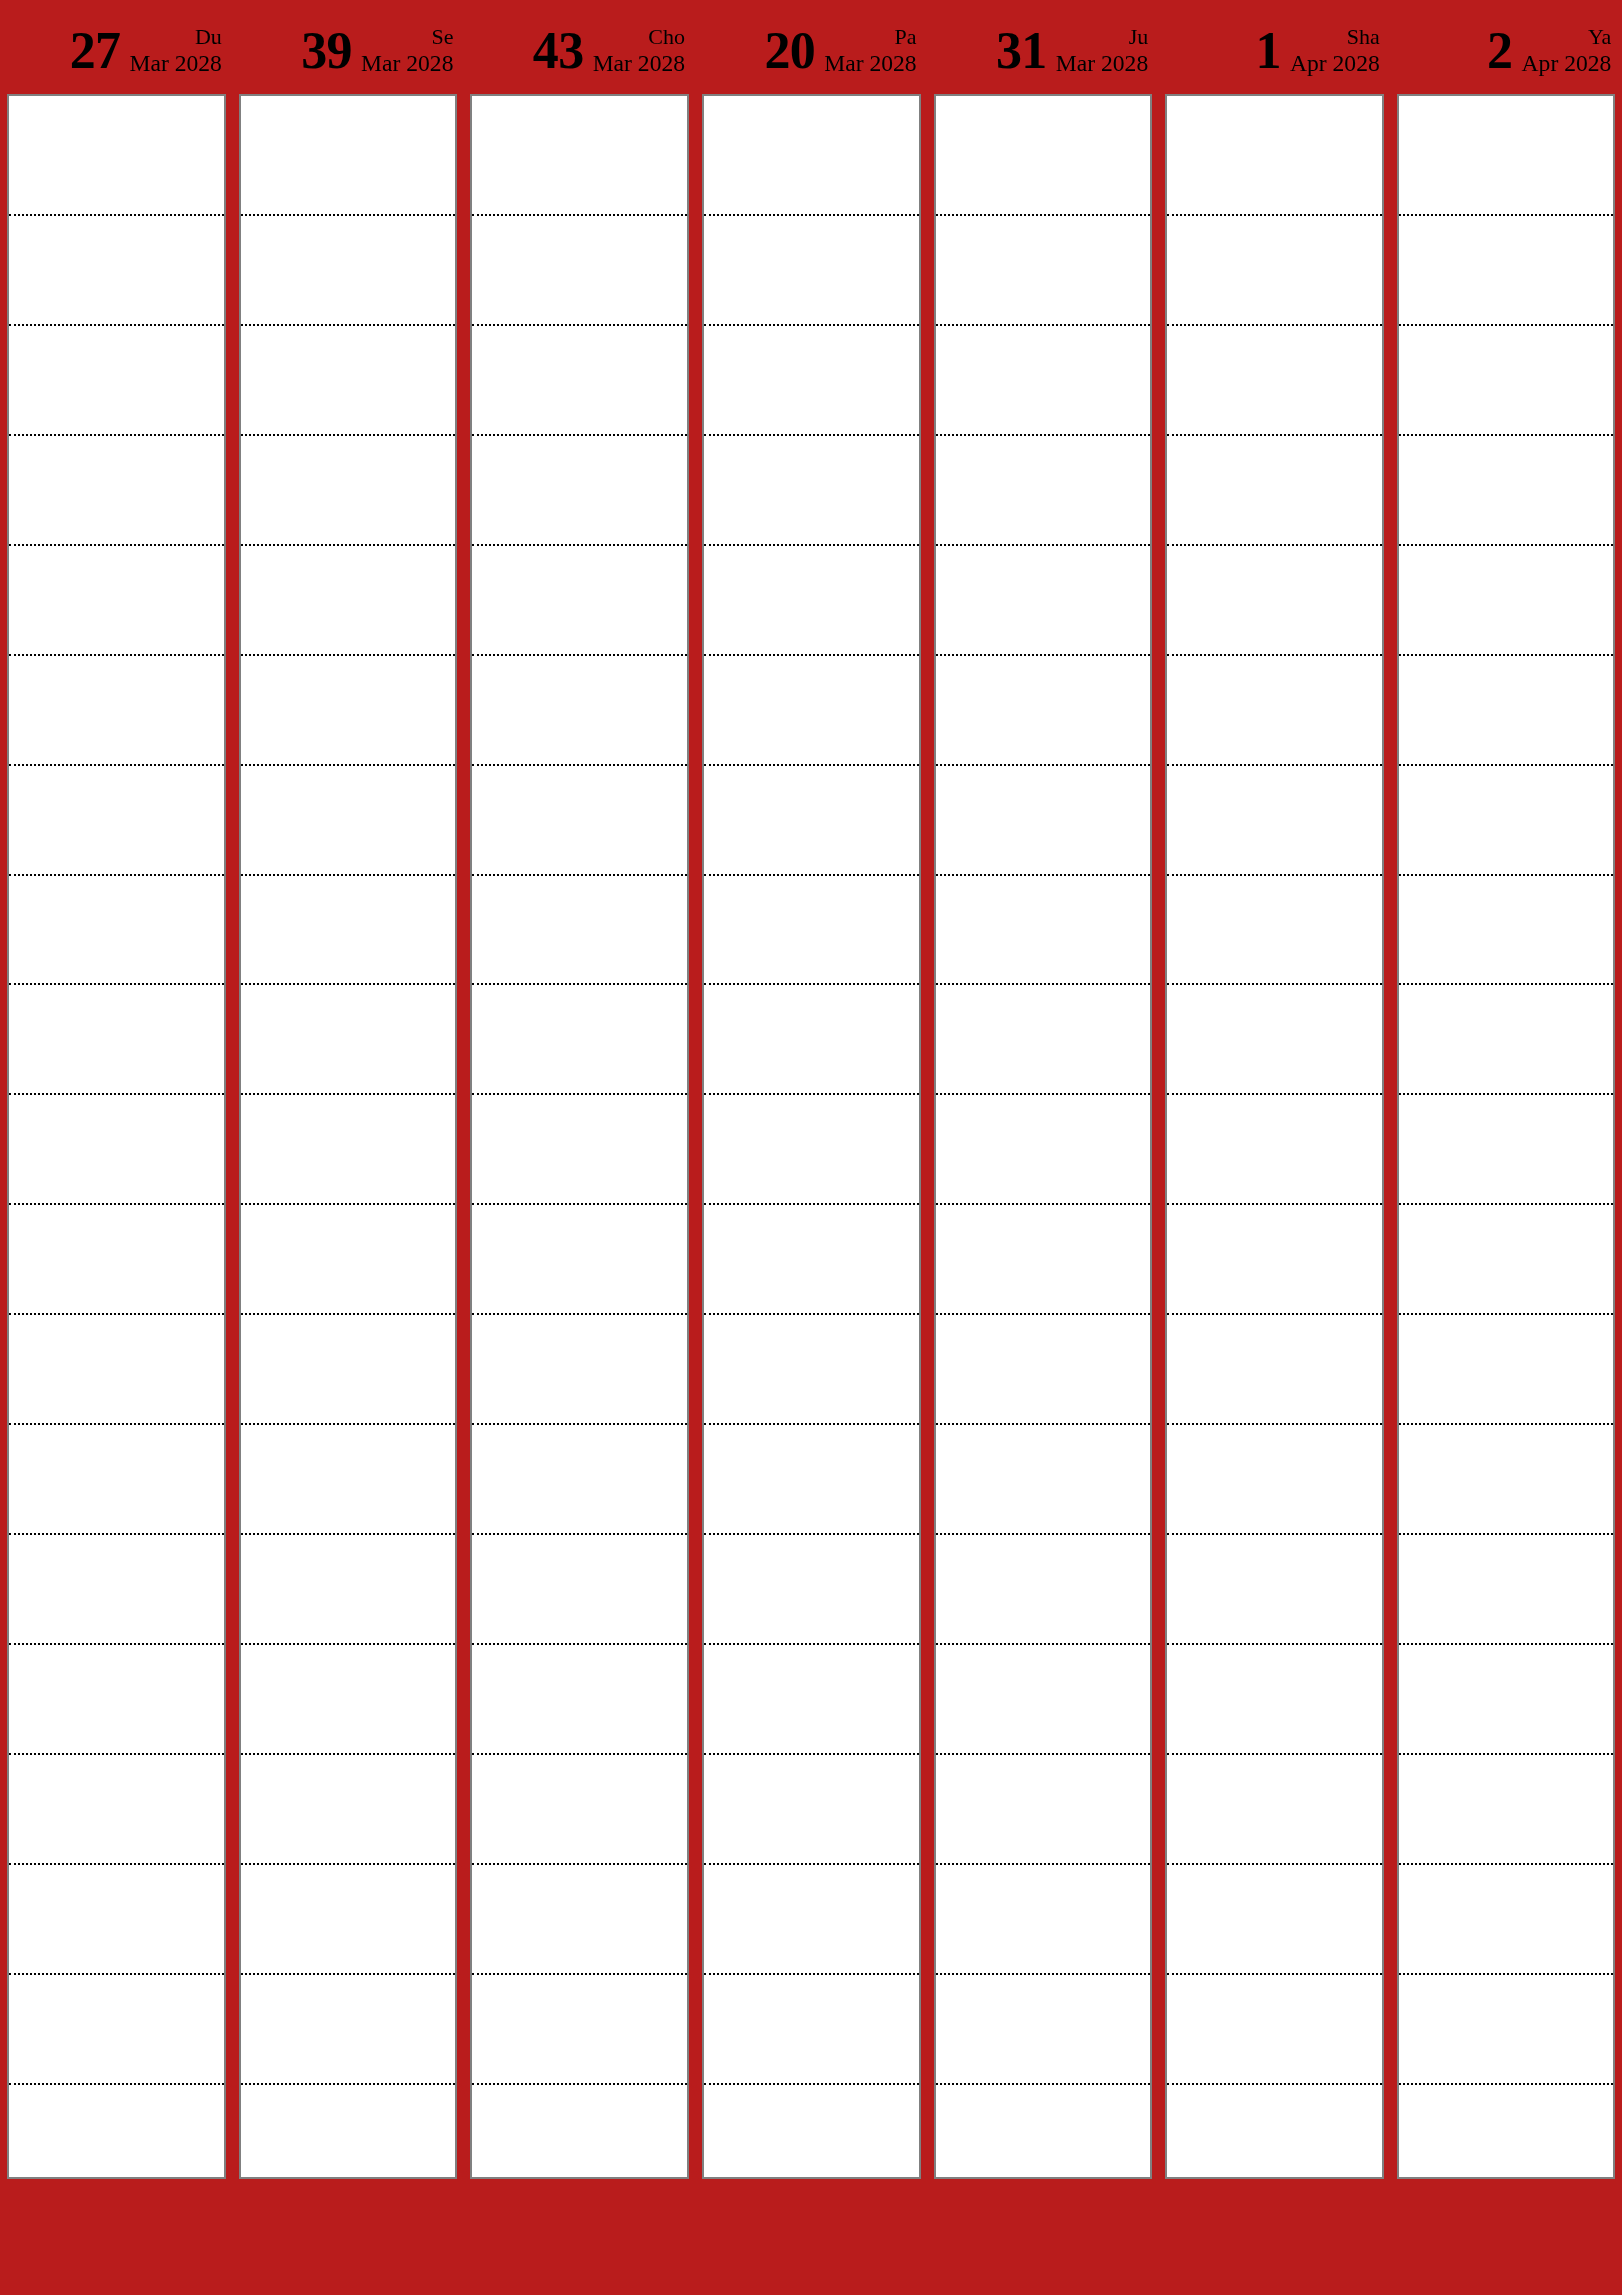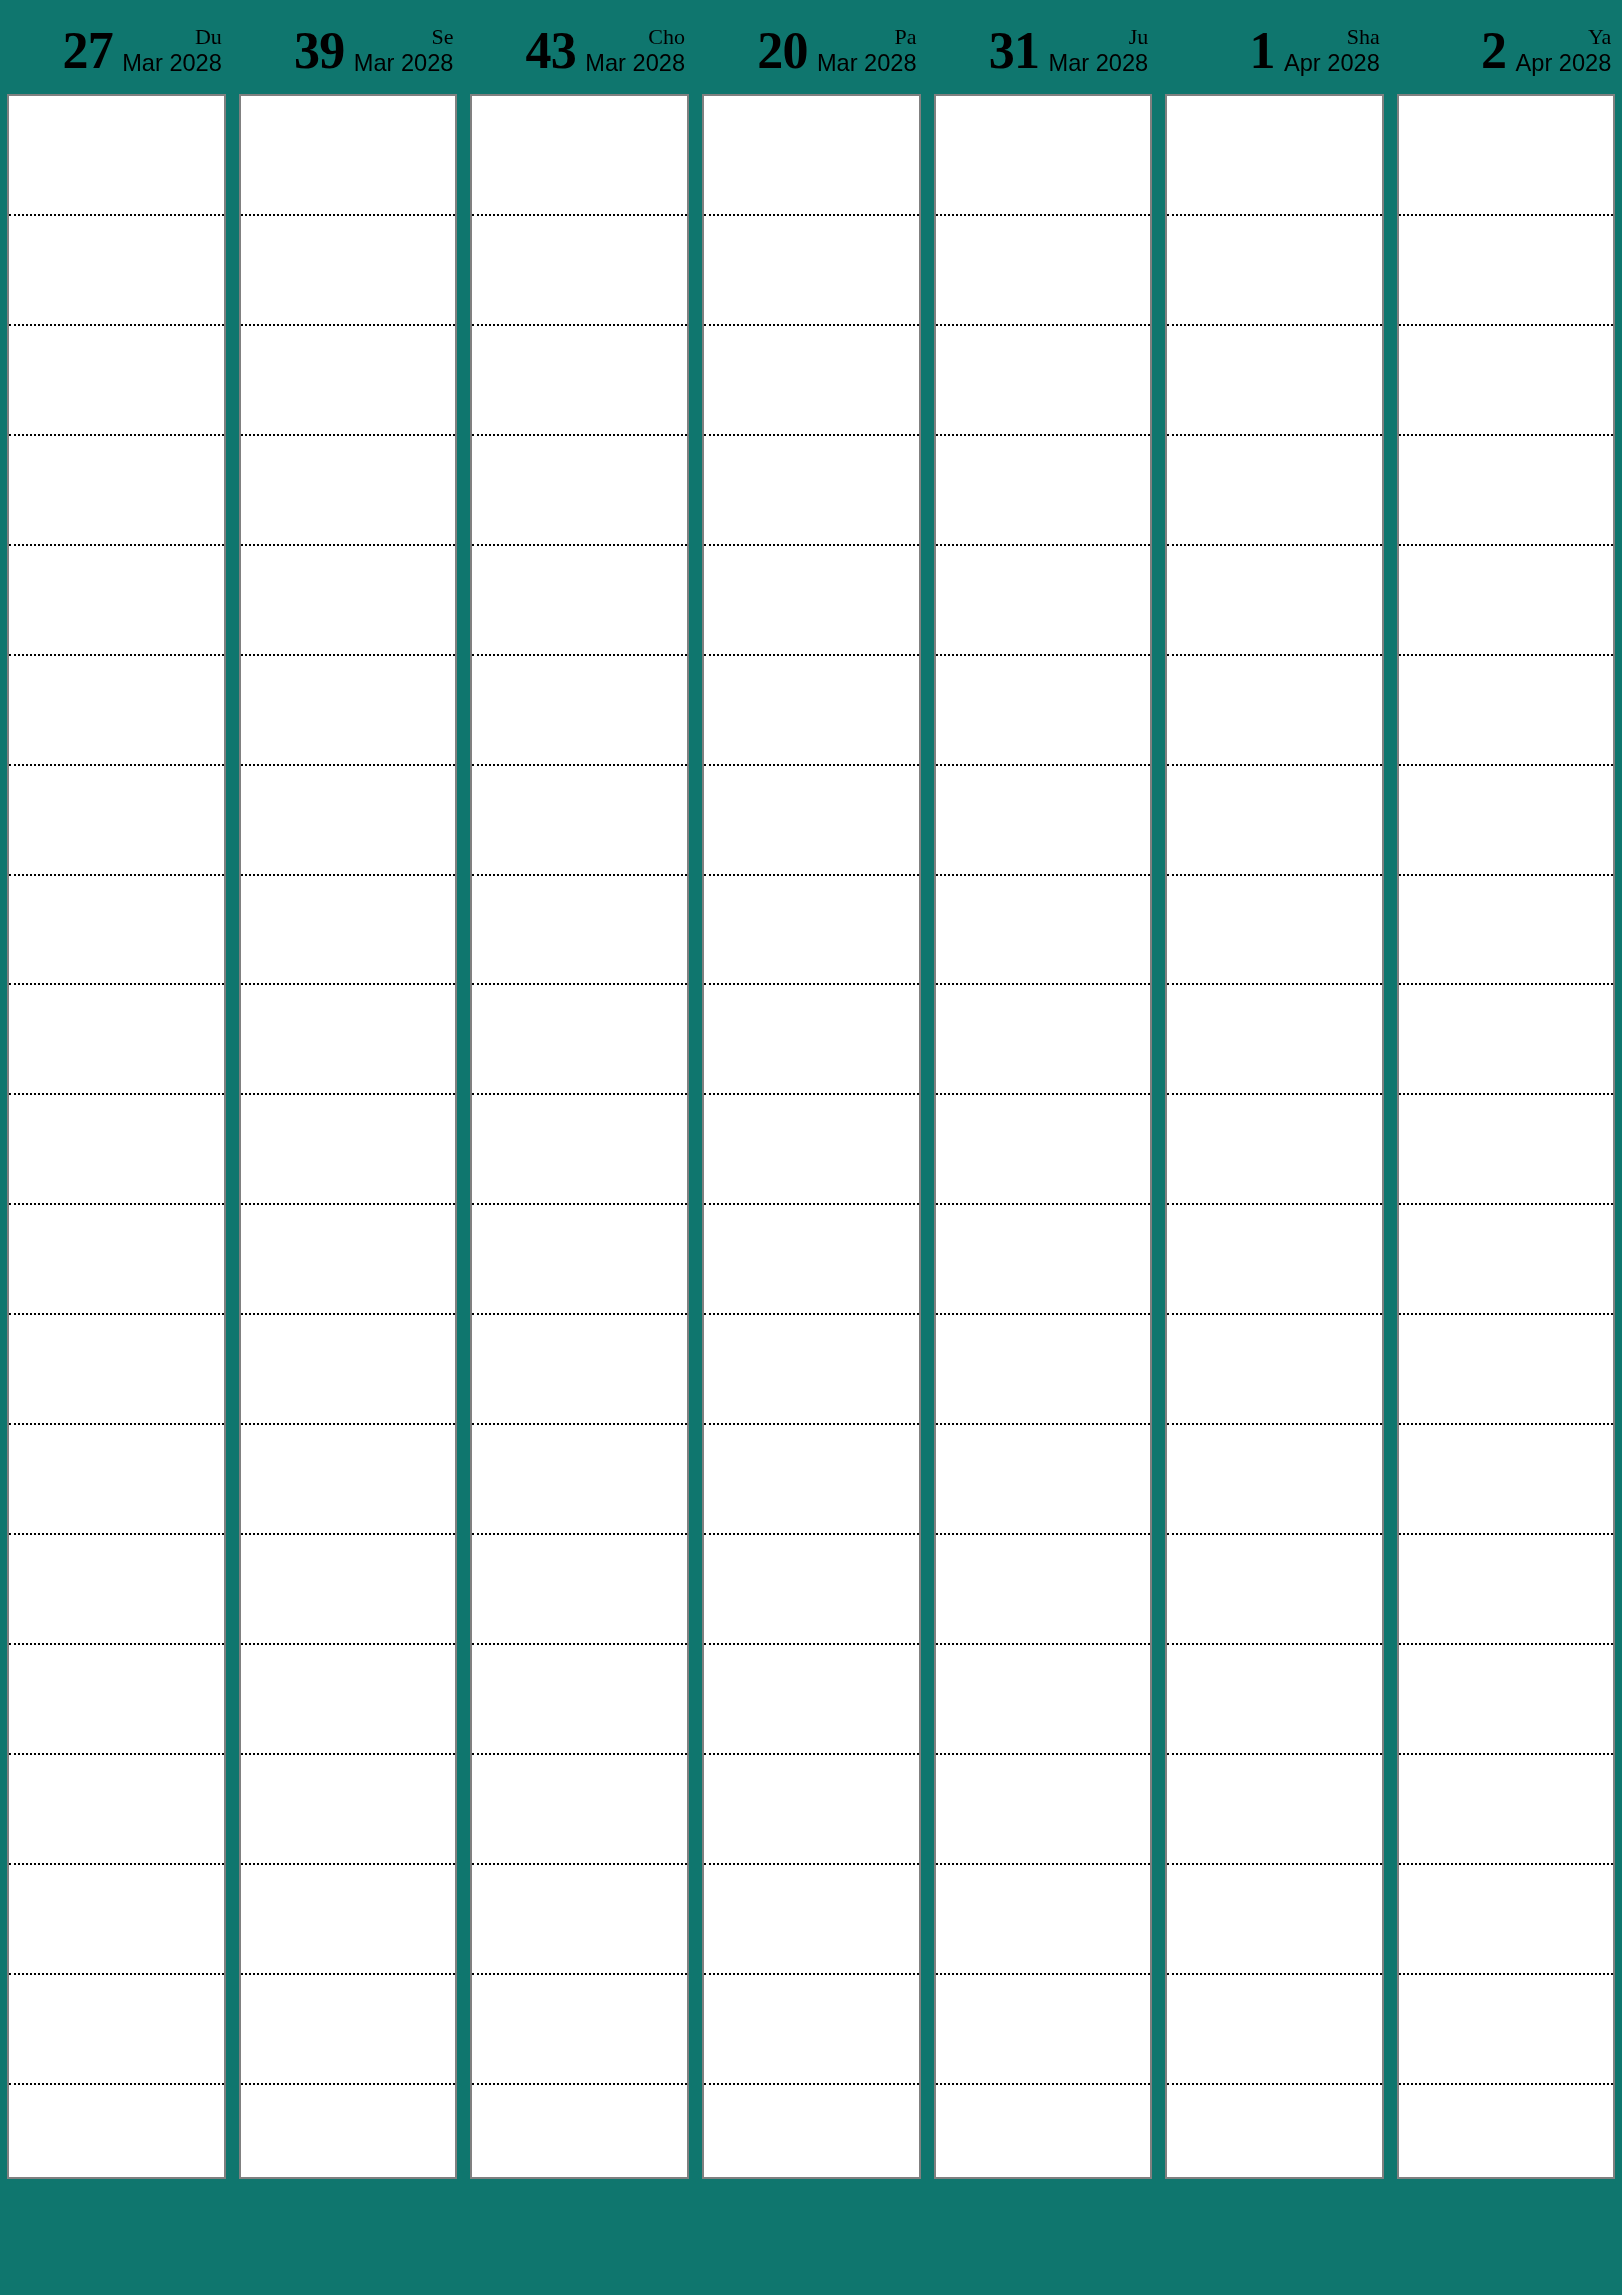--- a/index.html
+++ b/index.html
@@ -13,21 +13,21 @@
     font-family: "Liberation Serif", "DejaVu Serif", serif;
     -webkit-font-smoothing: antialiased;
   }
 
   .planner-page {
     position: relative;
     width: 1623px;
     height: 2295px;
     box-sizing: border-box;
     padding: 0;
-    background: #0f766e;
+    background: #b91c1c;
   }
 
   
   .week-header {
     position: absolute;
     left: 7.2px;
     top: 0px;
     width: 1608px;
     height: 94px;
     display: flex;
@@ -75,21 +75,21 @@
   .day-name {
     font-family: "Liberation Serif", "DejaVu Serif", serif;
     font-weight: normal;
     font-size: 22px;
     line-height: 26px;
     color: #000000;
     white-space: nowrap;
   }
 
   .day-month {
-    font-family: Liberation Sans, sans-serif;
+    font-family: Liberation Serif, serif;
     font-weight: normal;
     font-size: 23.6px;
     line-height: 27.5px;
     color: #000000;
     white-space: nowrap;
   }
 
   
   .week-grid {
     position: absolute;

